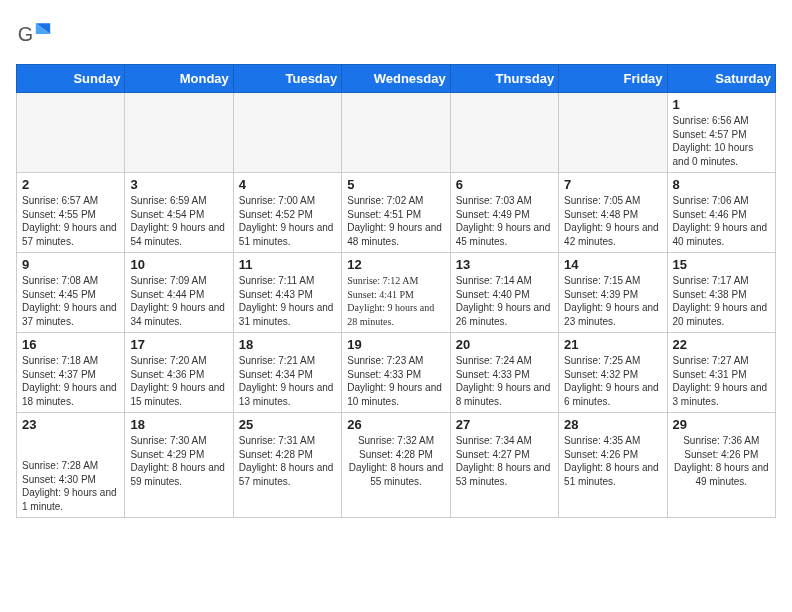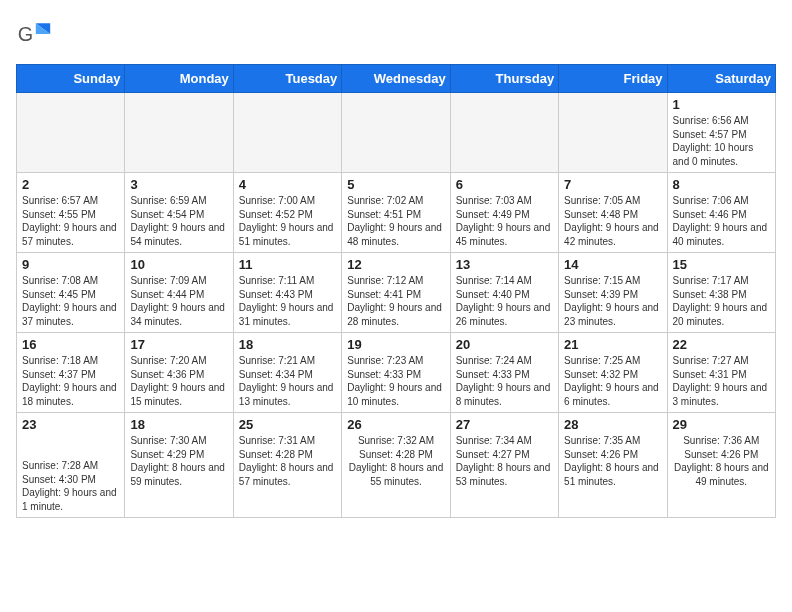--- a/index.html
+++ b/index.html
@@ -195,21 +195,21 @@
 Daylight: 9 hours and 34 minutes.</div>
         </td>
         <td>
           <span class="day-number">11</span>
           <div class="day-info" style="white-space: pre-line;">Sunrise: 7:11 AM
 Sunset: 4:43 PM
 Daylight: 9 hours and 31 minutes.</div>
         </td>
         <td>
           <span class="day-number">12</span>
-          <div class="day-info" style="white-space: pre-line;">Sunrise: 7:12 AM
+          <div class="day-info" style="white-space: pre-line; font-family: Liberation Serif, serif;">Sunrise: 7:12 AM
 Sunset: 4:41 PM
 Daylight: 9 hours and 28 minutes.</div>
         </td>
         <td>
           <span class="day-number">13</span>
           <div class="day-info" style="white-space: pre-line;">Sunrise: 7:14 AM
 Sunset: 4:40 PM
 Daylight: 9 hours and 26 minutes.</div>
         </td>
         <td>
@@ -295,21 +295,21 @@
 Daylight: 8 hours and 55 minutes.</div>
         </td>
         <td>
           <span class="day-number">27</span>
           <div class="day-info" style="white-space: pre-line;">Sunrise: 7:34 AM
 Sunset: 4:27 PM
 Daylight: 8 hours and 53 minutes.</div>
         </td>
         <td>
           <span class="day-number">28</span>
-          <div class="day-info" style="white-space: pre-line;">Sunrise: 7:35 AM
+          <div class="day-info" style="white-space: pre-line;">Sunrise: 4:35 AM
 Sunset: 4:26 PM
 Daylight: 8 hours and 51 minutes.</div>
         </td>
         <td>
           <span class="day-number">29</span>
           <div class="day-info" style="white-space: pre-line; text-align: center;">Sunrise: 7:36 AM
 Sunset: 4:26 PM
 Daylight: 8 hours and 49 minutes.</div>
         </td>
       </tr>

